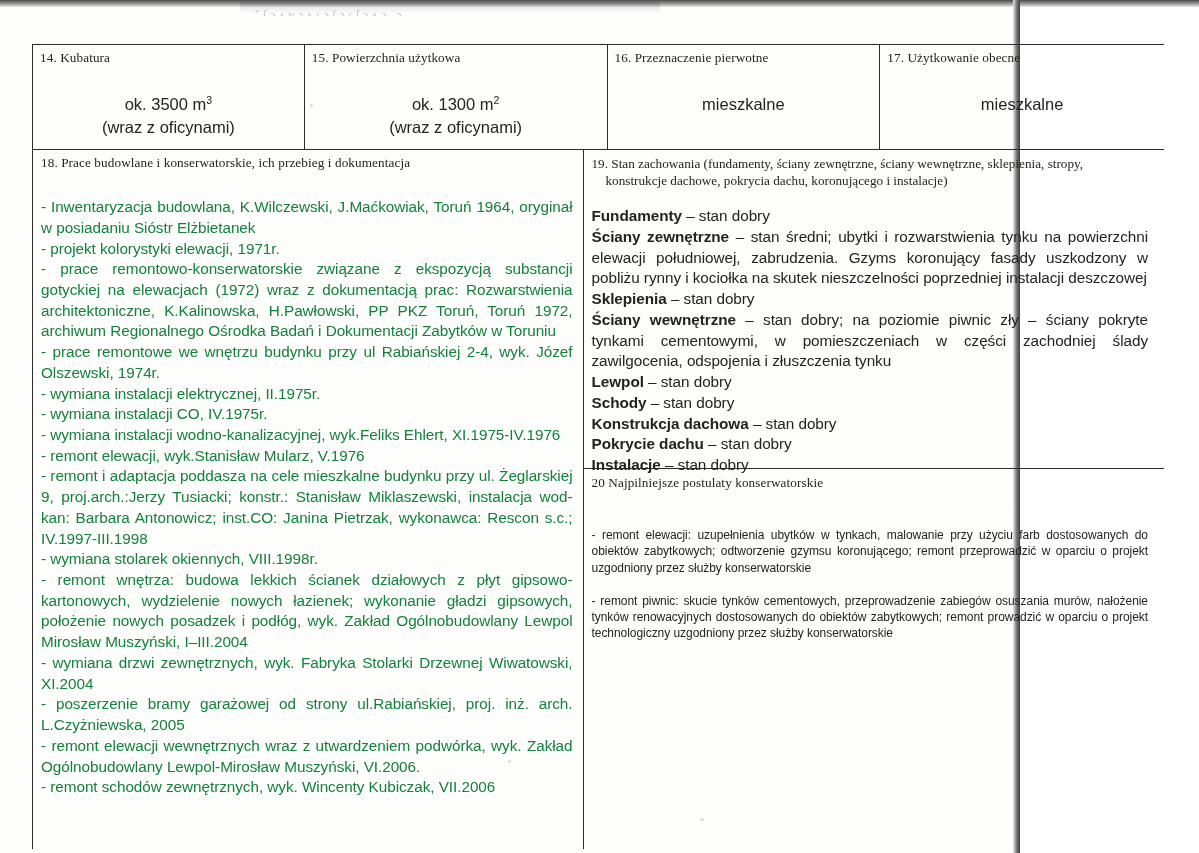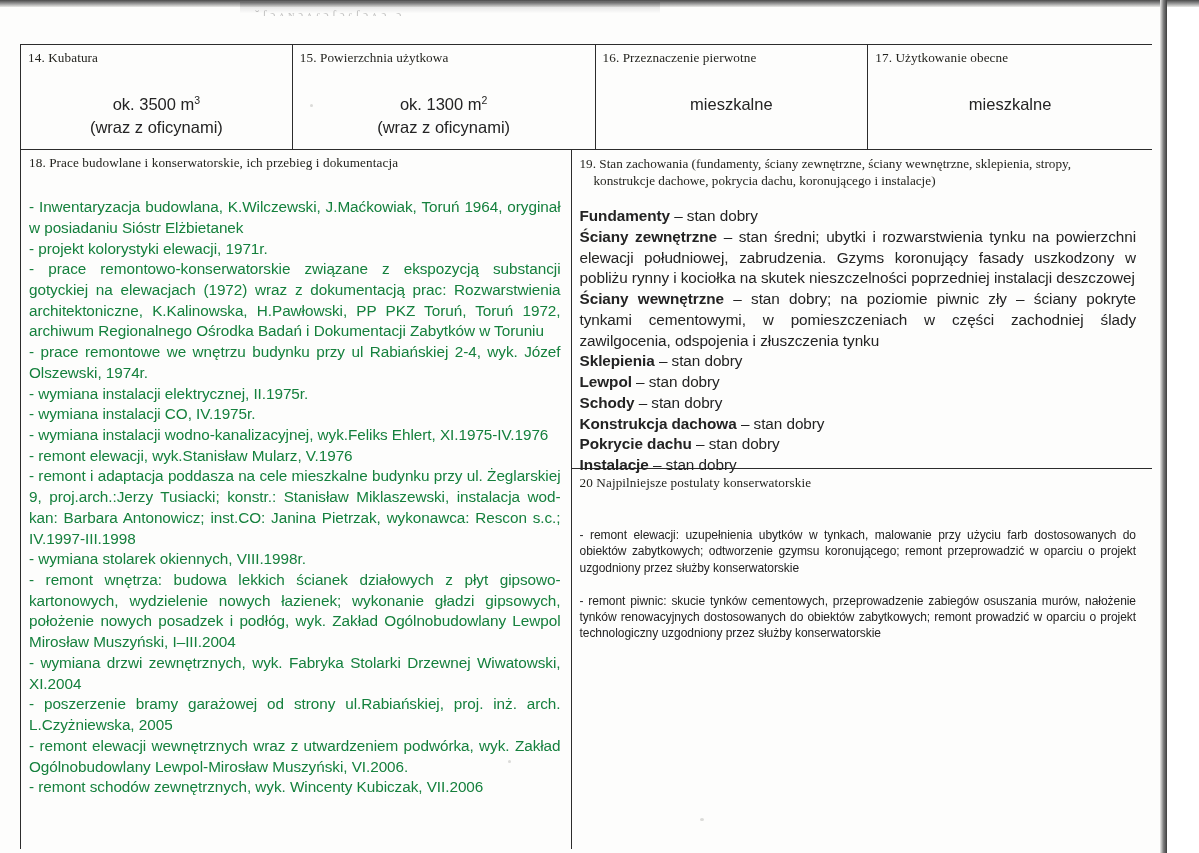--- a/index.html
+++ b/index.html
@@ -11,21 +11,21 @@
     width: 1199px;
     height: 853px;
     font-family: "Liberation Sans", sans-serif;
     color: #1a1a1a;
     overflow: hidden;
   }
 
   
   .page {
     position: relative;
-    width: 1167px;
+    width: 1020px;
     height: 853px;
     background: #fdfdfc;
   }
   .scan-edge-top {
     position: absolute;
     left: 0; top: 0;
     width: 1199px; height: 7px;
     background: linear-gradient(180deg, #4a4a4a 0%, #8d8d8d 45%, #e8e8e6 100%);
   }
   .scan-edge-right {
@@ -50,21 +50,21 @@
     opacity: .32;
     white-space: nowrap;
     overflow: hidden;
     height: 9px;
     letter-spacing: 3px;
   }
 
   
   .tbl {
     position: absolute;
-    left: 20px;
+    left: 32px;
     top: 44px;
     width: 1132px;
     border-top: 1.3px solid #2c2c2c;
     border-left: 1.3px solid #2c2c2c;
     box-sizing: border-box;
   }
   .row-top {
     display: flex;
     height: 104px;
   }
@@ -260,22 +260,22 @@
       <div class="col-right">
 
         <div class="sec19">
           <div class="hdr19">
             <span>19. Stan zachowania (fundamenty, ściany zewnętrzne, ściany wewnętrzne, sklepienia, stropy,</span>
             <span class="ind">konstrukcje dachowe, pokrycia dachu, koronującego i instalacje)</span>
           </div>
           <div class="body-19">
             <p><b>Fundamenty</b><span> – stan dobry</span></p>
             <p><b>Ściany zewnętrzne</b><span> – stan średni; ubytki i rozwarstwienia tynku na powierzchni elewacji południowej, zabrudzenia. Gzyms koronujący fasady uszkodzony w pobliżu rynny i kociołka na skutek nieszczelności poprzedniej instalacji deszczowej</span></p>
+            <p><b>Sklepienia</b><span> – stan dobry</span></p>
             <p><b>Ściany wewnętrzne</b><span> – stan dobry; na poziomie piwnic zły – ściany pokryte tynkami cementowymi, w pomieszczeniach w części zachodniej ślady zawilgocenia, odspojenia i złuszczenia tynku</span></p>
-            <p><b>Sklepienia</b><span> – stan dobry</span></p>
             <p><b>Lewpol</b><span> – stan dobry</span></p>
             <p><b>Schody</b><span> – stan dobry</span></p>
             <p><b>Konstrukcja dachowa</b><span> – stan dobry</span></p>
             <p><b>Pokrycie dachu</b><span> – stan dobry</span></p>
             <p><b>Instalacje</b><span> – stan dobry</span></p>
           </div>
         </div>
 
         <div class="sec20">
           <div class="fld-num">20 Najpilniejsze postulaty konserwatorskie</div>

